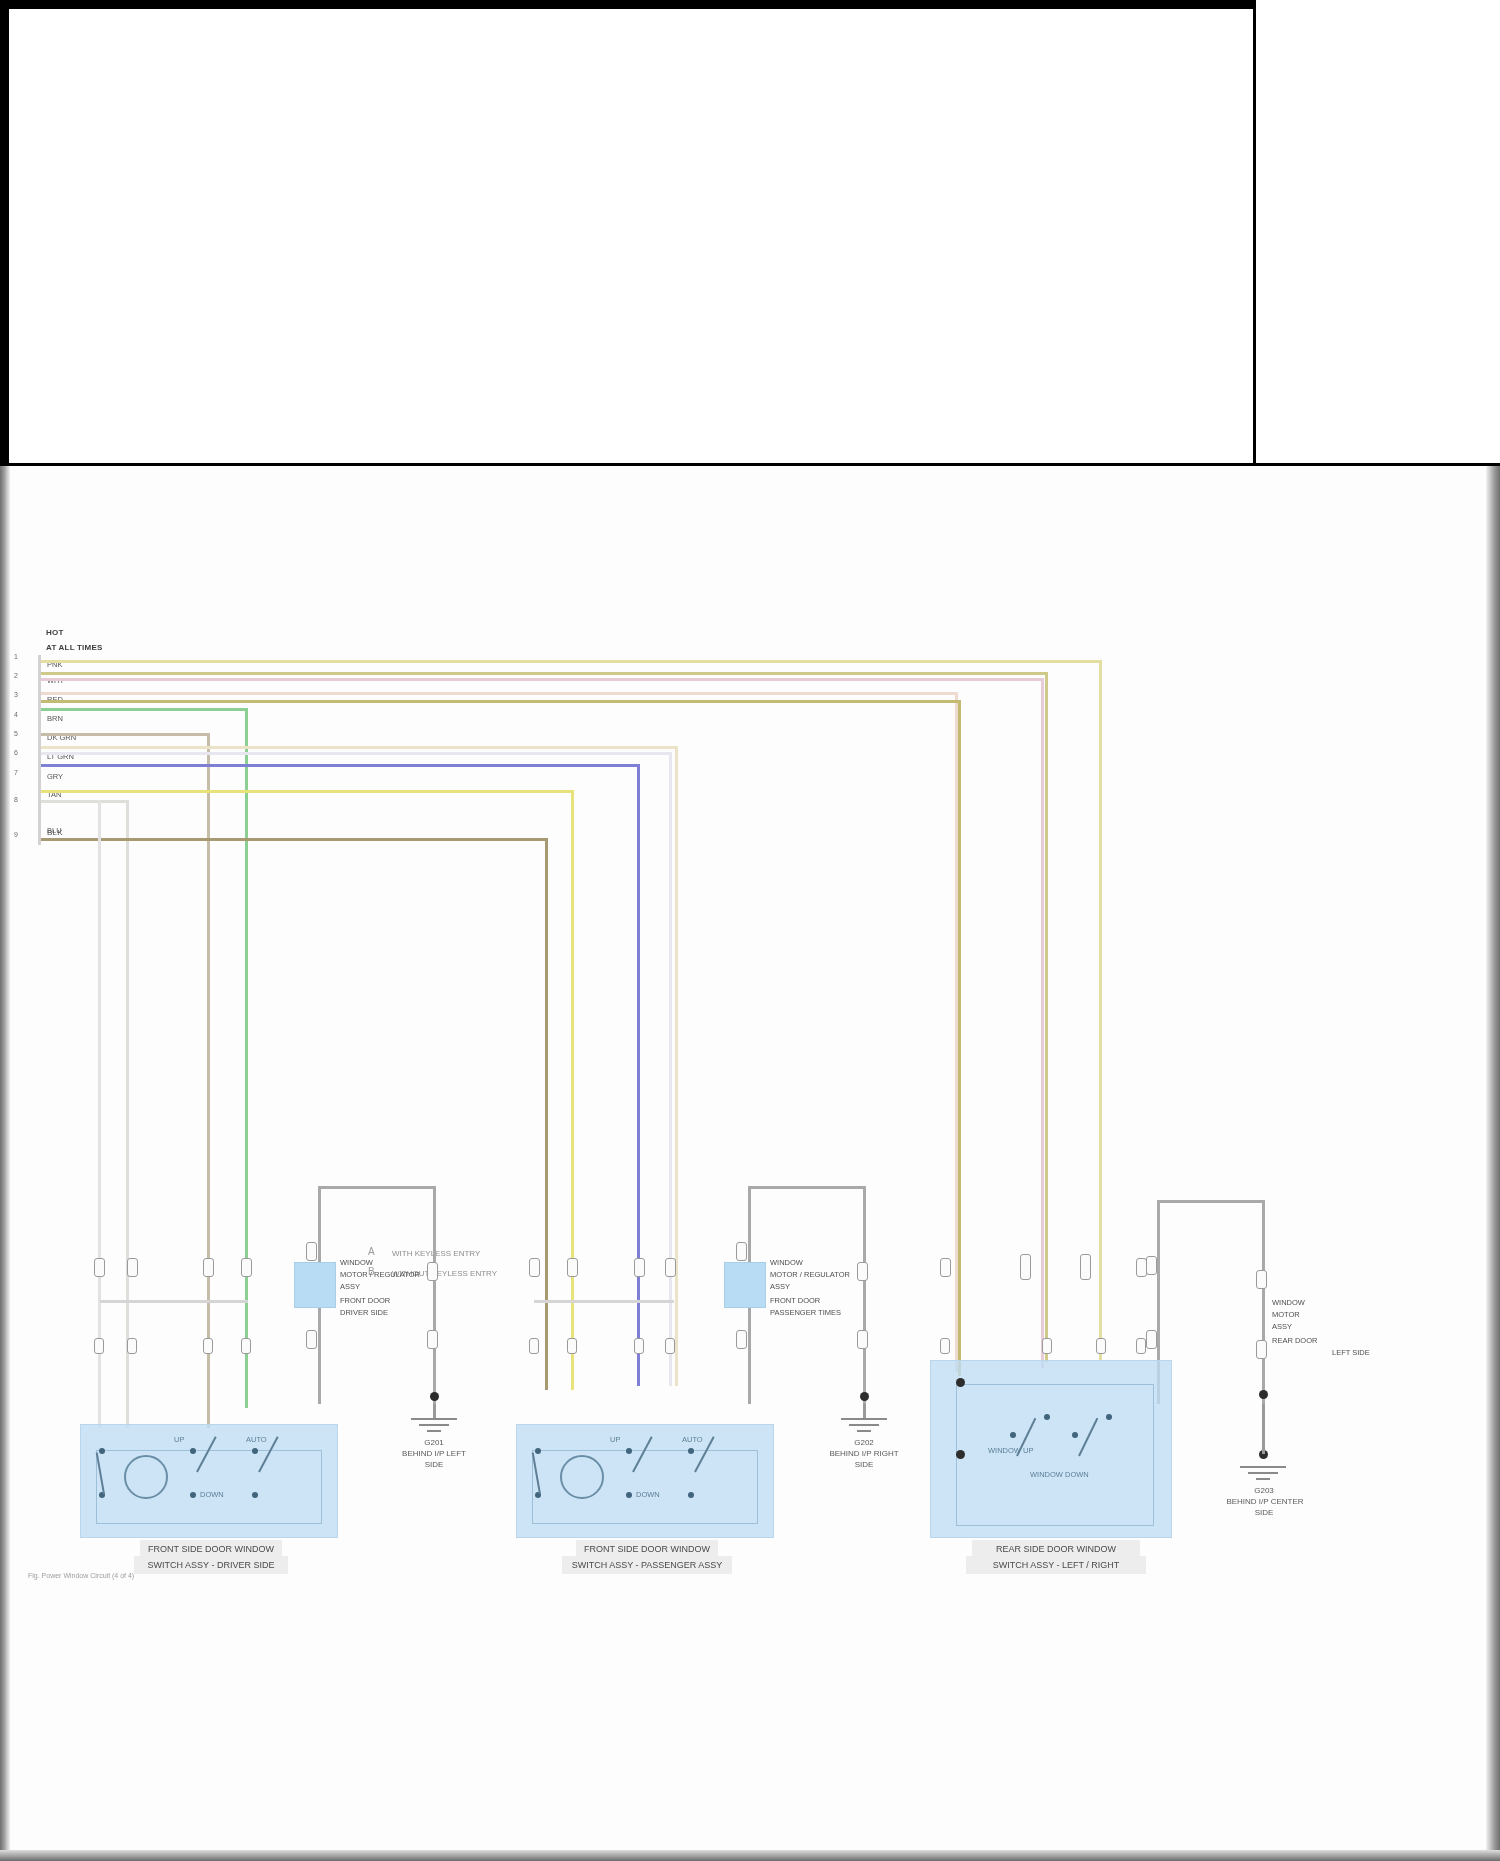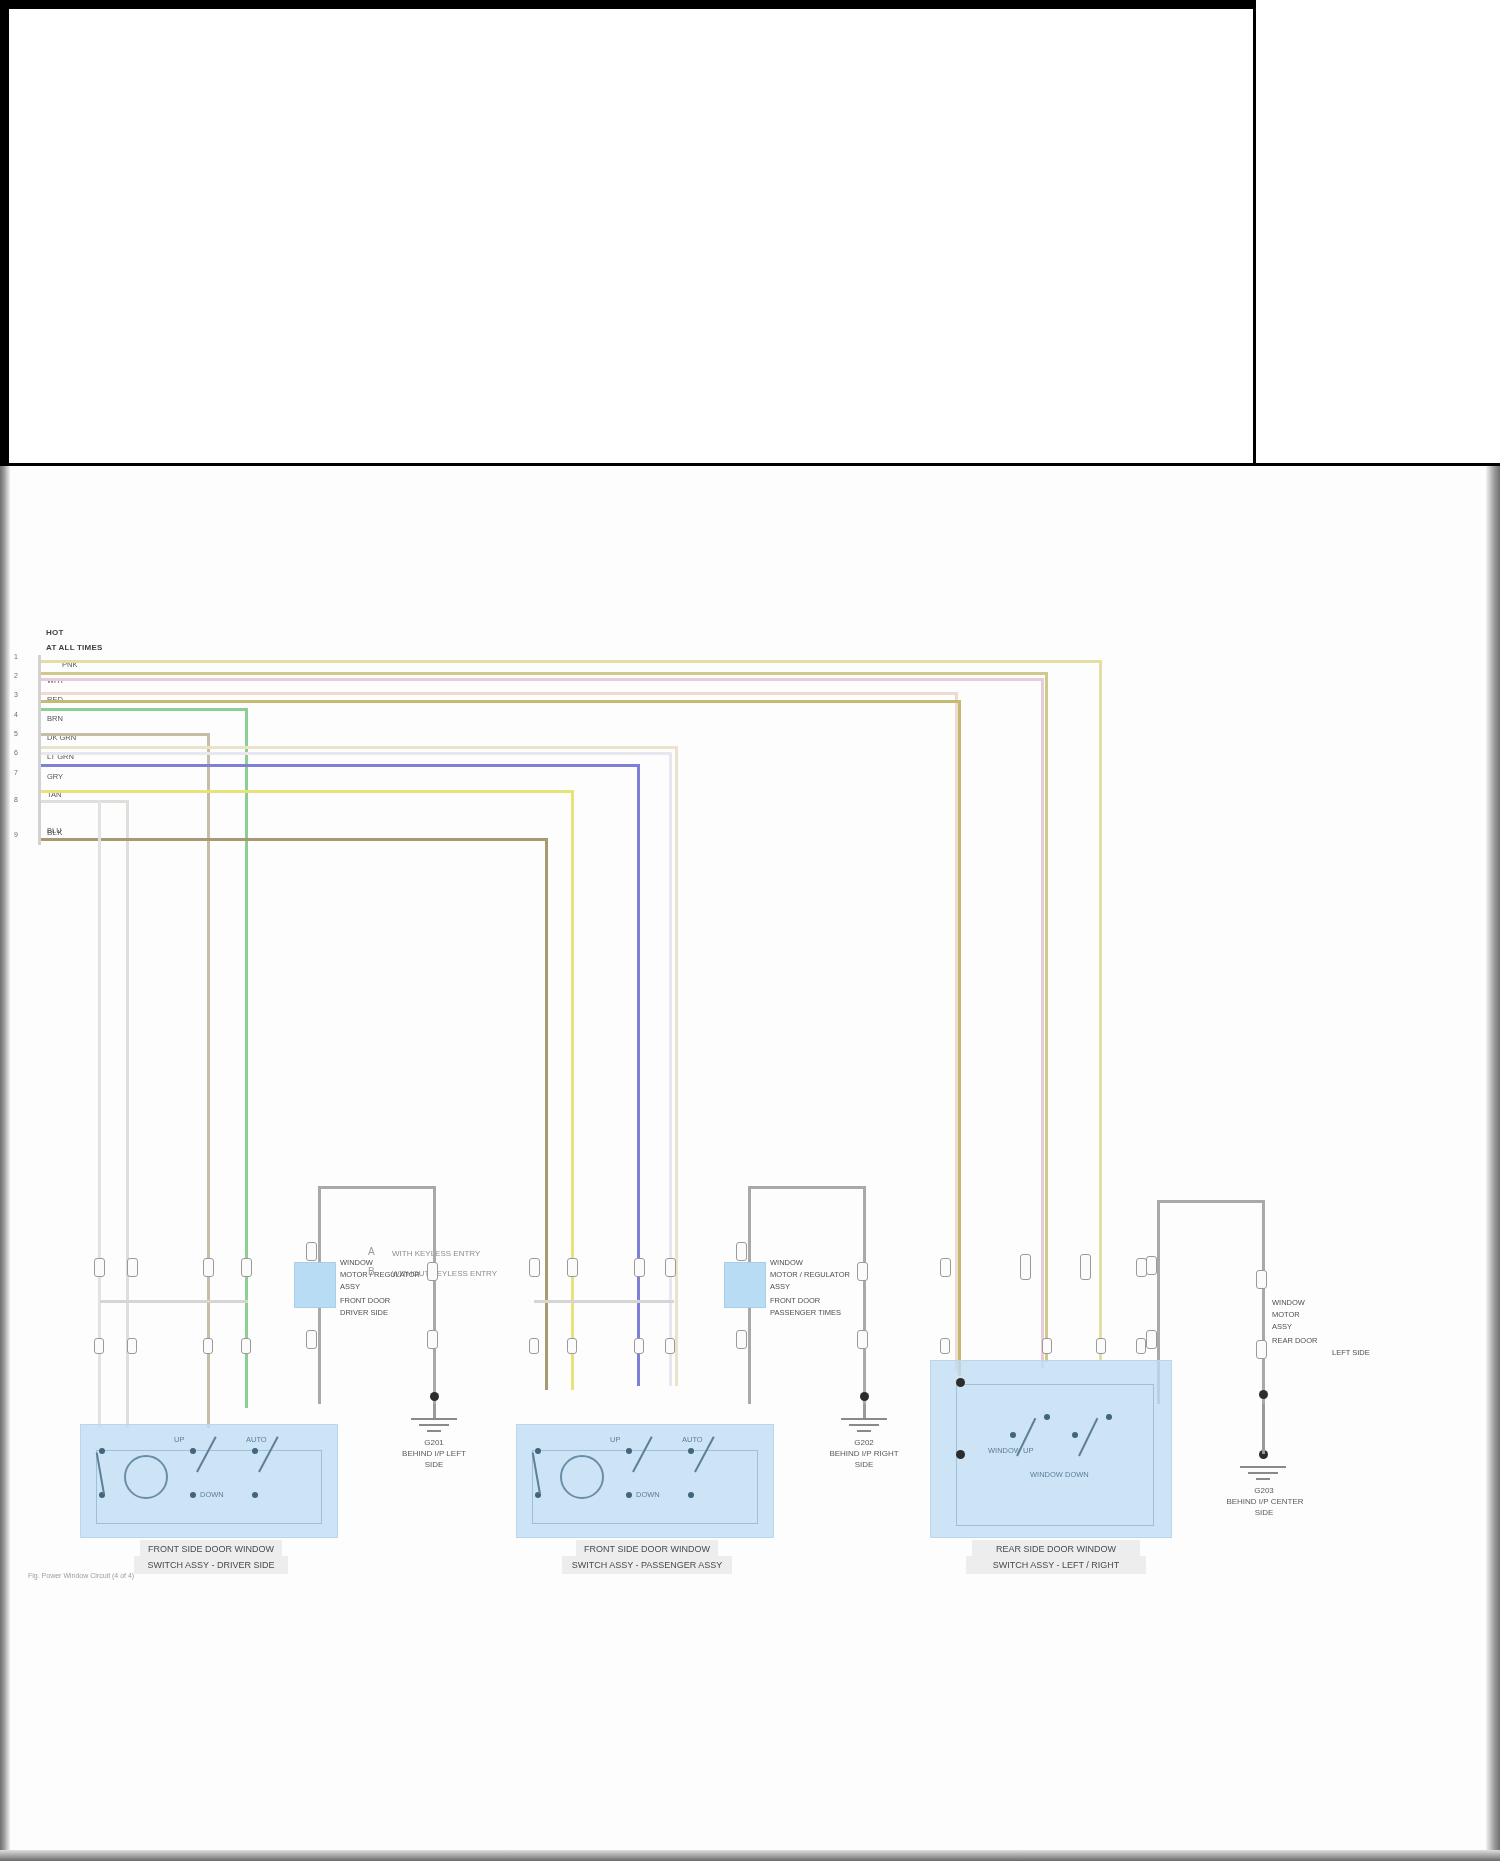--- a/index.html
+++ b/index.html
@@ -93,21 +93,21 @@
     <div class="pinlbl" style="left:14px;top:652px;">1</div>
     <div class="pinlbl" style="left:14px;top:671px;">2</div>
     <div class="pinlbl" style="left:14px;top:690px;">3</div>
     <div class="pinlbl" style="left:14px;top:710px;">4</div>
     <div class="pinlbl" style="left:14px;top:729px;">5</div>
     <div class="pinlbl" style="left:14px;top:748px;">6</div>
     <div class="pinlbl" style="left:14px;top:768px;">7</div>
     <div class="pinlbl" style="left:14px;top:795px;">8</div>
     <div class="pinlbl" style="left:14px;top:830px;">9</div>
 
-    <div class="tinylbl" style="left:62px;top:660px;">PNK</div>
+    <div class="tinylbl" style="left:47px;top:660px;">PNK</div>
     <div class="tinylbl" style="left:47px;top:676px;">WHT</div>
     <div class="tinylbl" style="left:47px;top:695px;">RED</div>
     <div class="tinylbl" style="left:47px;top:714px;">BRN</div>
     <div class="tinylbl" style="left:47px;top:733px;">DK GRN</div>
     <div class="tinylbl" style="left:47px;top:752px;">LT GRN</div>
     <div class="tinylbl" style="left:47px;top:772px;">GRY</div>
     <div class="tinylbl" style="left:47px;top:790px;">TAN</div>
     <div class="tinylbl" style="left:47px;top:826px;">BLU</div>
 
     <div class="wire h" style="left:40px;top:660px;width:1062px;background:#e3dea2;"></div>

